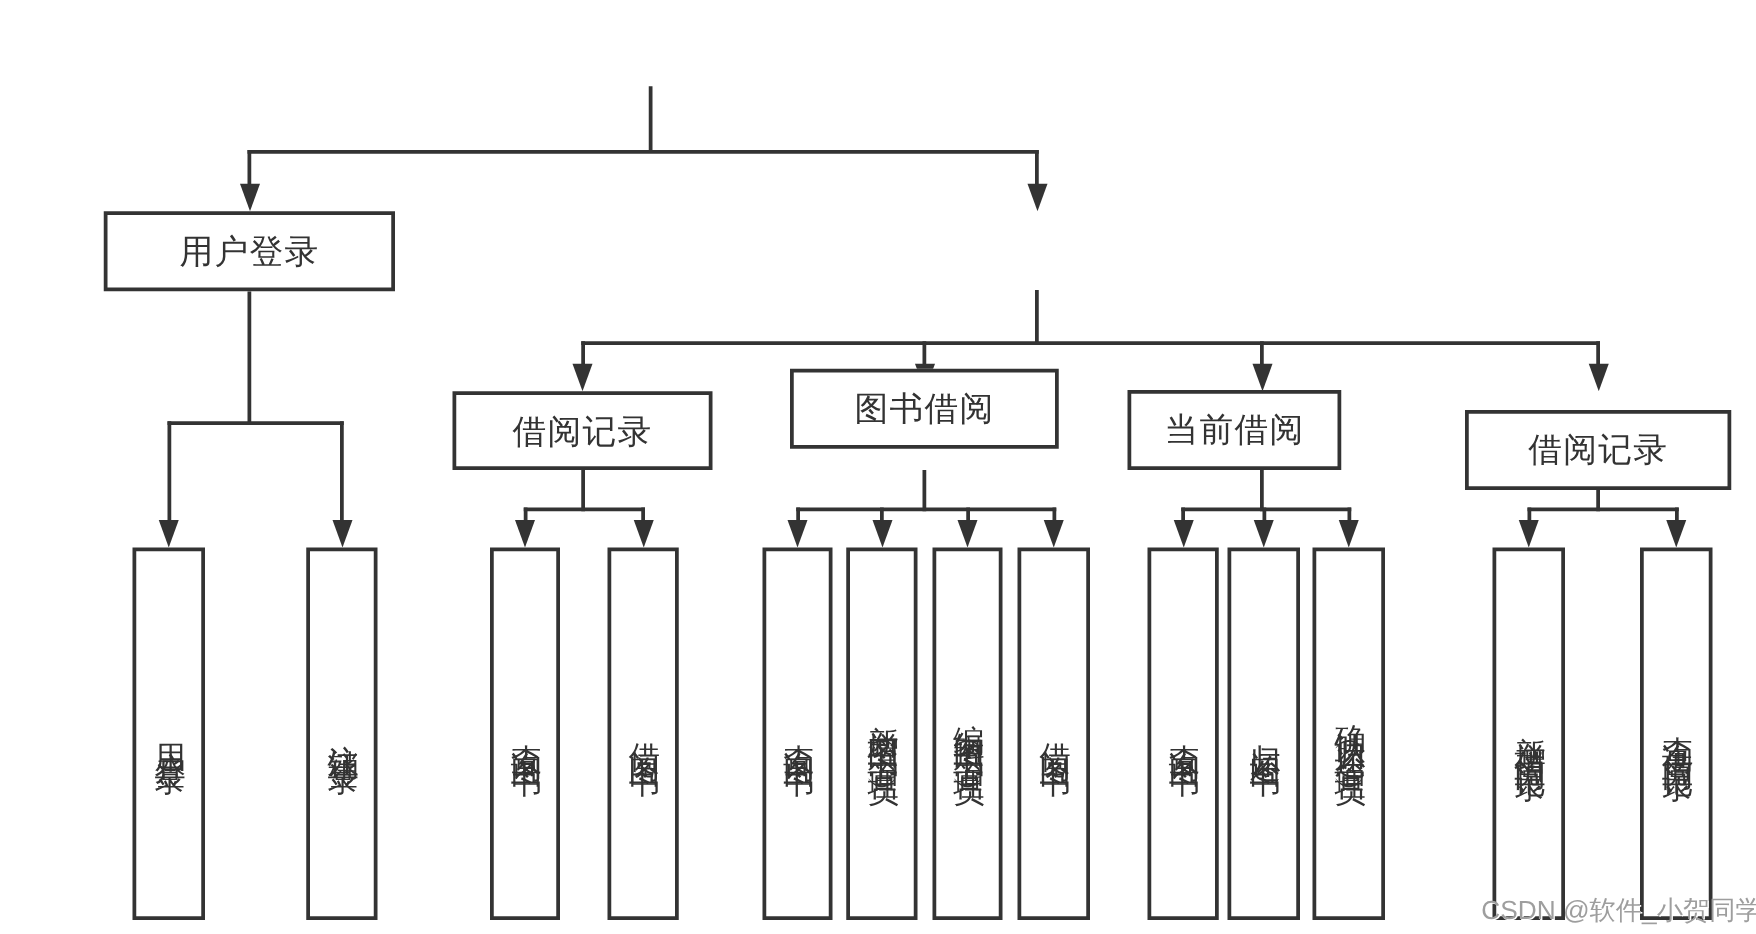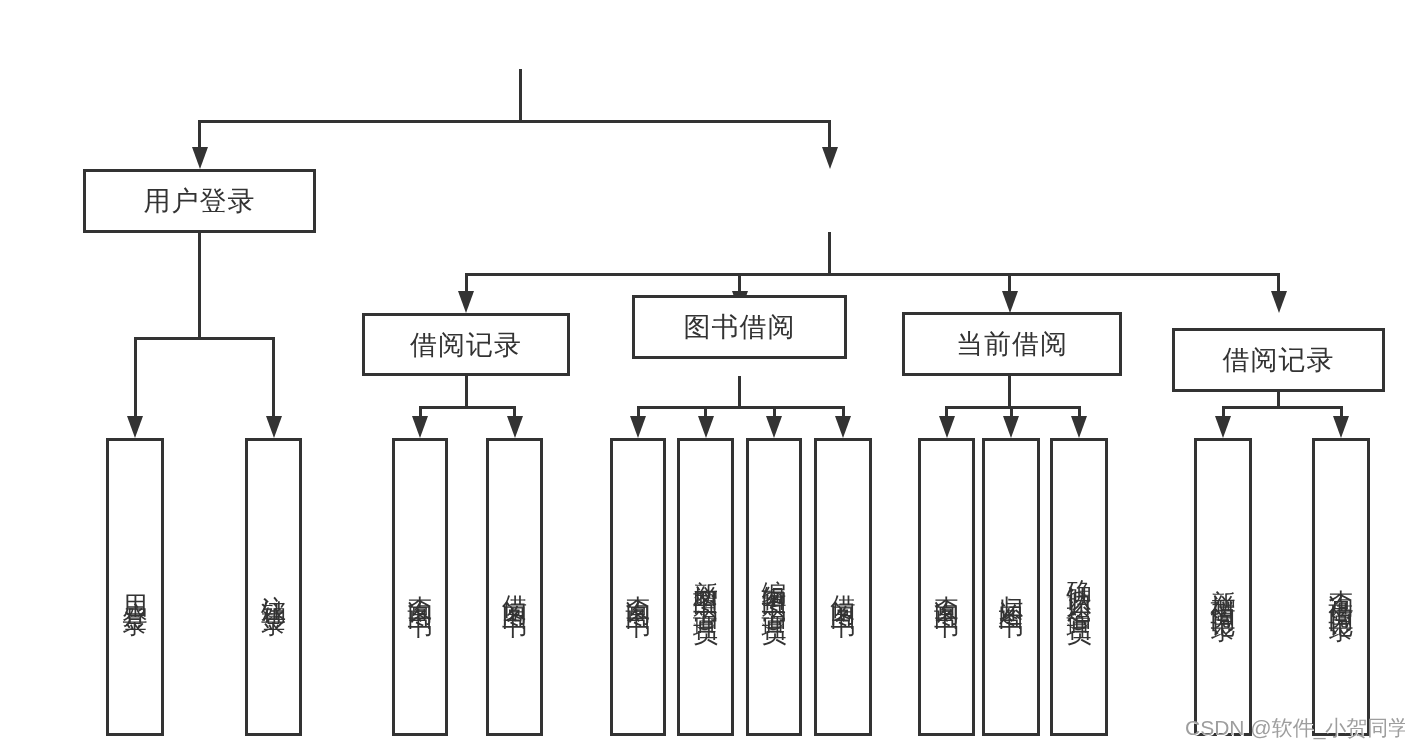--- a/index.html
+++ b/index.html
@@ -114,21 +114,21 @@
     <div class="carrow" style="left: 1333px; top: 416px;"></div>
     <div class="hbox" style="left: 83px; top: 169px; width: 233px; height: 64px;">
       <span>用户登录</span>
     </div>
     <div class="hbox" style="left: 362px; top: 313px; width: 208px; height: 63px;">
       <span>借阅记录</span>
     </div>
     <div class="hbox" style="left: 632px; top: 295px; width: 215px; height: 64px;">
       <span>图书借阅</span>
     </div>
-    <div class="hbox" style="left: 902px; top: 312px; width: 220px; height: 64px;">
+    <div class="hbox" style="left: 902px; top: 312px; width: 171px; height: 64px;">
       <span>当前借阅</span>
     </div>
     <div class="hbox" style="left: 1172px; top: 328px; width: 213px; height: 64px;">
       <span>借阅记录</span>
     </div>
     <div class="vbox" style="left: 106px; top: 438px; width: 58px; height: 298px;">
       <span>用户登录</span>
     </div>
     <div class="vbox" style="left: 245px; top: 438px; width: 57px; height: 298px;">
       <span>注销登录</span>

